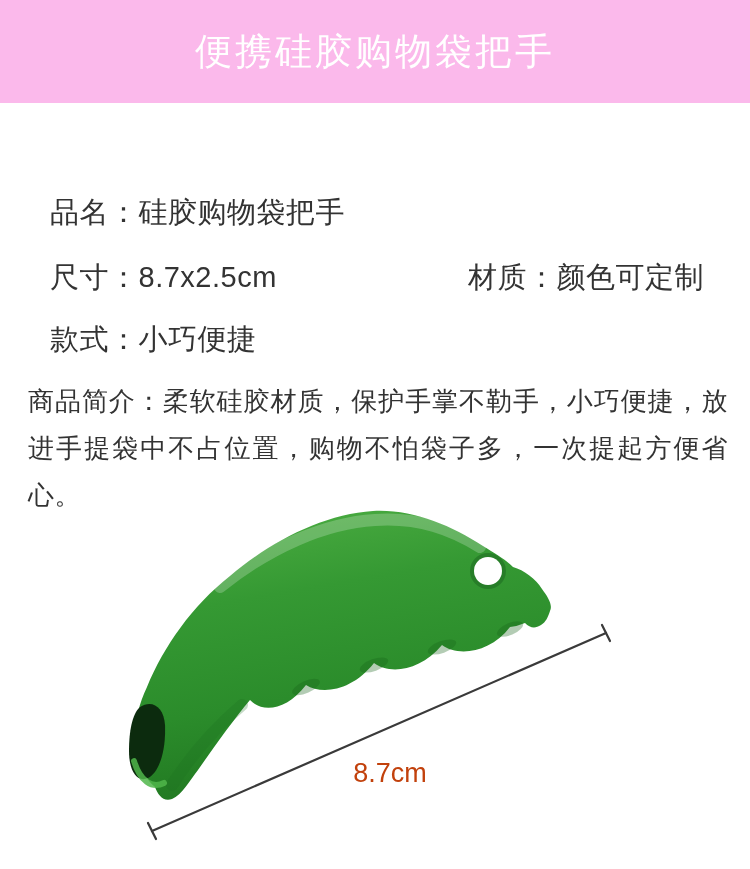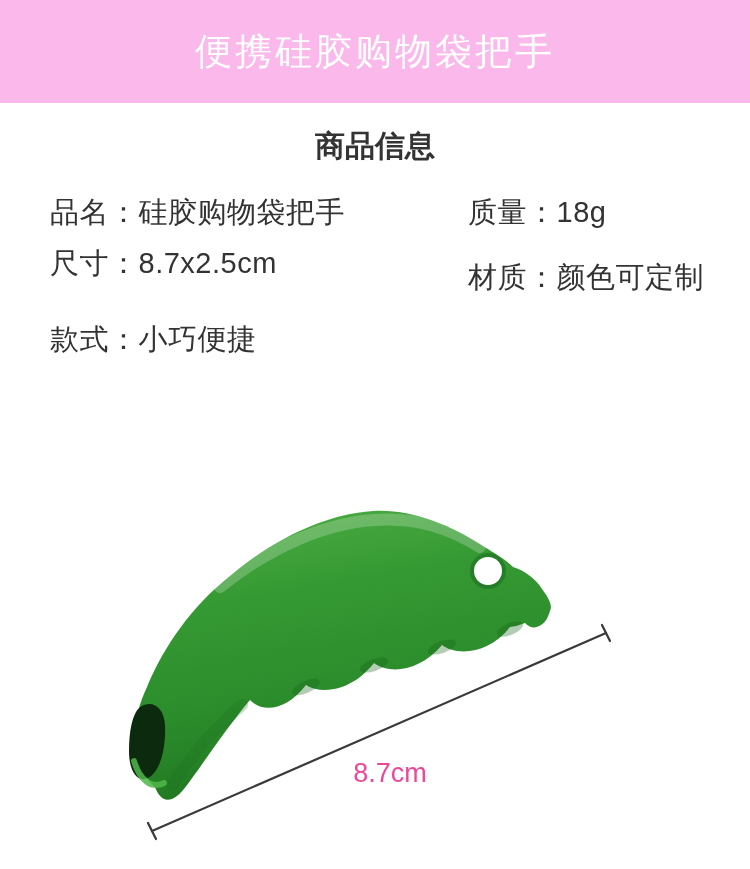--- a/index.html
+++ b/index.html
@@ -9,50 +9,49 @@
   .header{position:absolute;left:0;top:0;width:750px;height:103px;background:#fbb9eb;
           display:flex;align-items:center;justify-content:center;}
   .header-title{color:#ffffff;font-size:37px;font-weight:400;letter-spacing:3px;}
 
   .section-title{position:absolute;left:0;top:126px;width:750px;text-align:center;
                  font-size:30px;font-weight:700;color:#333;}
 
   .spec{position:absolute;font-size:29px;color:#333;white-space:nowrap;letter-spacing:0.5px;}
   .spec-1{left:50px;top:193px;text-align:center;}
   .spec-2{left:468px;top:193px;}
-  .spec-3{left:50px;top:244px;}
+  .spec-3{left:50px;top:258px;}
   .spec-4{left:468px;top:258px;}
   .spec-5{left:50px;top:320px;}
 
   .desc{position:absolute;left:28px;top:378px;width:700px;font-size:26px;line-height:47px;
         color:#333;letter-spacing:0.5px;text-align:justify;}
 
   .figure{position:absolute;left:90px;top:495px;width:540px;height:360px;}
   .figure svg{display:block;width:540px;height:360px;}
 
   .dim-label{position:absolute;left:330px;top:758px;width:120px;text-align:center;
-             font-size:27px;color:#ec4899;}
+             font-size:27px;color:#c2410c;}
 </style>
 </head>
 <body>
 
 <div class="page">
 
   <div class="header">
     <div class="header-title">便携硅胶购物袋把手</div>
   </div>
 
-  <div class="section-title">商品信息</div>
 
   <div class="spec spec-1"><span>品名：</span><span>硅胶购物袋把手</span></div>
-  <div class="spec spec-2"><span>质量：</span><span>18g</span></div>
   <div class="spec spec-3"><span>尺寸：</span><span>8.7x2.5cm</span></div>
   <div class="spec spec-4"><span>材质：</span><span>颜色可定制</span></div>
   <div class="spec spec-5"><span>款式：</span><span>小巧便捷</span></div>
 
+  <div class="desc">商品简介：柔软硅胶材质，保护手掌不勒手，小巧便捷，放进手提袋中不占位置，购物不怕袋子多，一次提起方便省心。</div>
 
   <div class="figure">
     <svg viewBox="0 0 540 360" xmlns="http://www.w3.org/2000/svg">
       <defs>
         <linearGradient id="gBody" x1="0" y1="0" x2="0.25" y2="1">
           <stop offset="0" stop-color="#4fb044"></stop>
           <stop offset="0.35" stop-color="#359933"></stop>
           <stop offset="0.7" stop-color="#2b8c2b"></stop>
           <stop offset="1" stop-color="#217821"></stop>
         </linearGradient>

